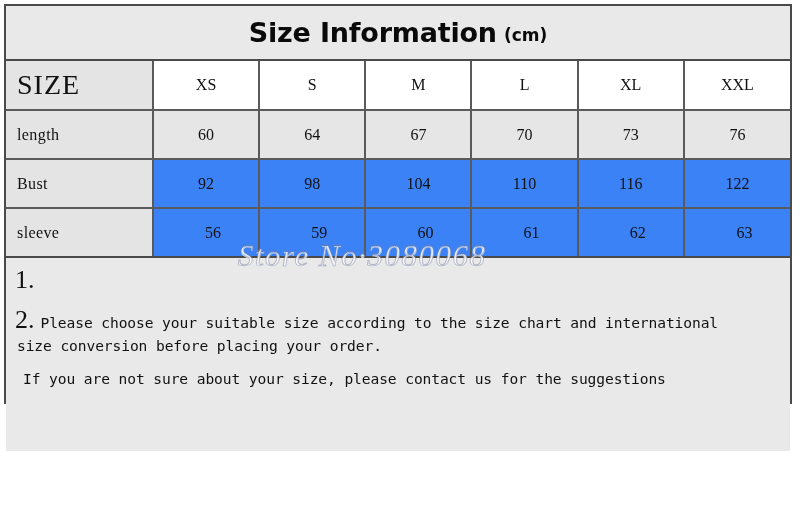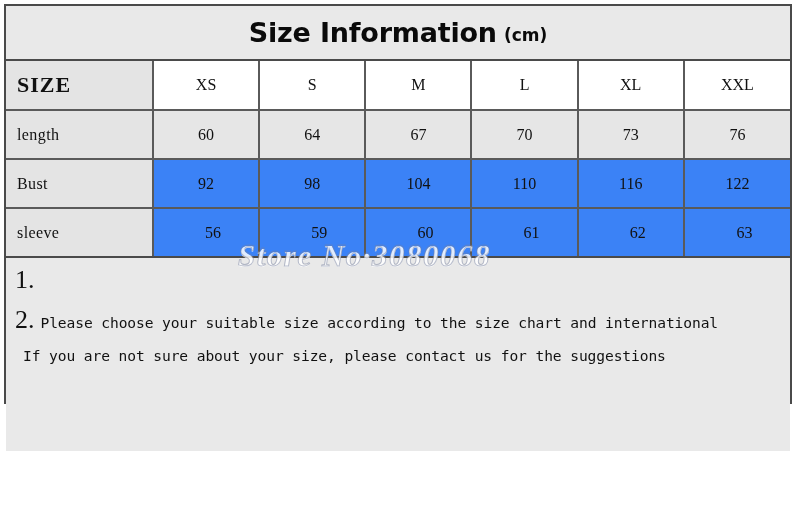--- a/index.html
+++ b/index.html
@@ -80,21 +80,21 @@
     background: #e4e4e4 !important;
     font-size: 22px;
     letter-spacing: 0.4px;
   }
   .row-shaded td { background: #e6e6e6; }
   .row-plain td  { background: #3b82f6; }
   .row-head td {
     background: #ffffff;
     font-size: 24px;
   }
-  .row-head td.col-label { font-size: 22px; letter-spacing: 1px; font-weight: bold; }
+  .row-head td.col-label { font-size: 28px; letter-spacing: 1px; }
 
   
   .notes {
     padding: 9px 9px 0 9px;
     background: #e9e9e9;
     height: 193px;
     box-sizing: border-box;
     position: relative;
   }
   .note-line {
@@ -134,21 +134,21 @@
   }
 
   
   .watermark {
     position: absolute;
     left: 232px;
     top: 232px;
     font-family: "Liberation Serif", serif;
     font-style: italic;
     font-size: 31px;
-    font-weight: bold;
+    font-weight: normal;
     letter-spacing: 1.5px;
     color: rgba(255,255,255,0.0);
     -webkit-text-stroke: 1px rgba(120,130,160,0.5);
     text-shadow: 0 1px 0 rgba(255,255,255,0.85);
     pointer-events: none;
     white-space: nowrap;
     z-index: 5;
   }
 </style>
 </head>
@@ -210,20 +210,21 @@
     <div class="note-line">
       <span class="note-num">1.</span>
     </div>
 
     <div class="note-spacer"></div>
 
     <div class="note-line">
       <span class="note-num">2.</span>
       <span class="note-text">Please choose your suitable size according to the size chart and international</span>
     </div>
+    <div class="note-cont">size conversion before placing your order.</div>
 
     <div class="note-spacer"></div>
 
     <div class="note-final">If you are not sure about your size, please contact us for the suggestions</div>
   </div>
 
   <div class="watermark">Store  No·3080068</div>
 
 </div>
 

